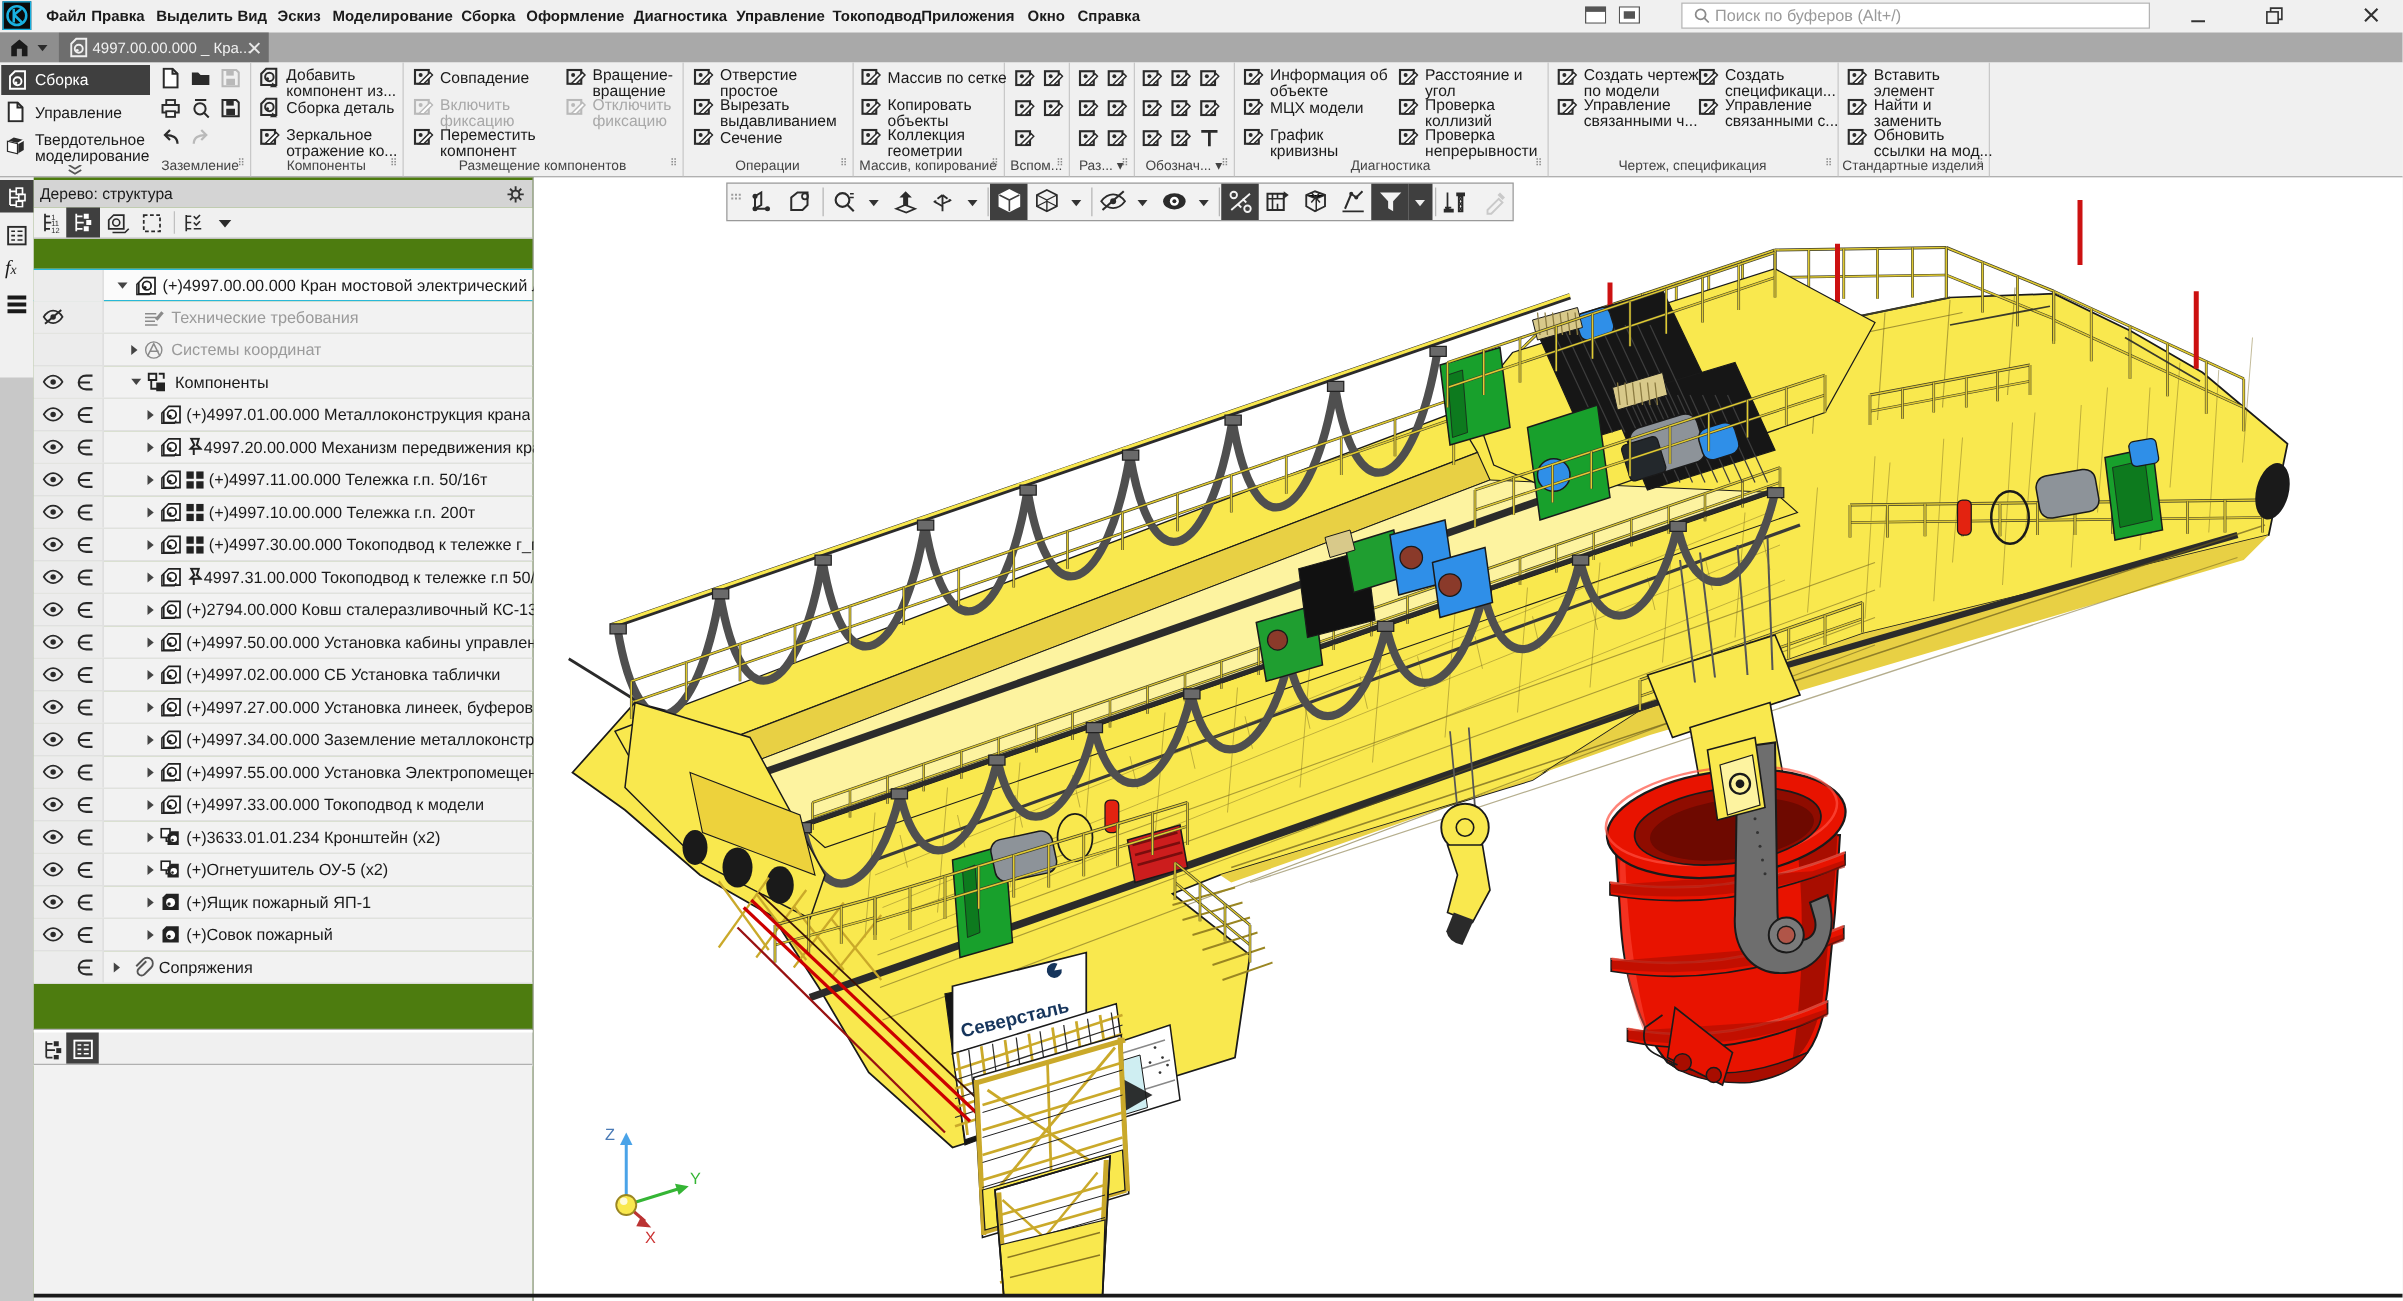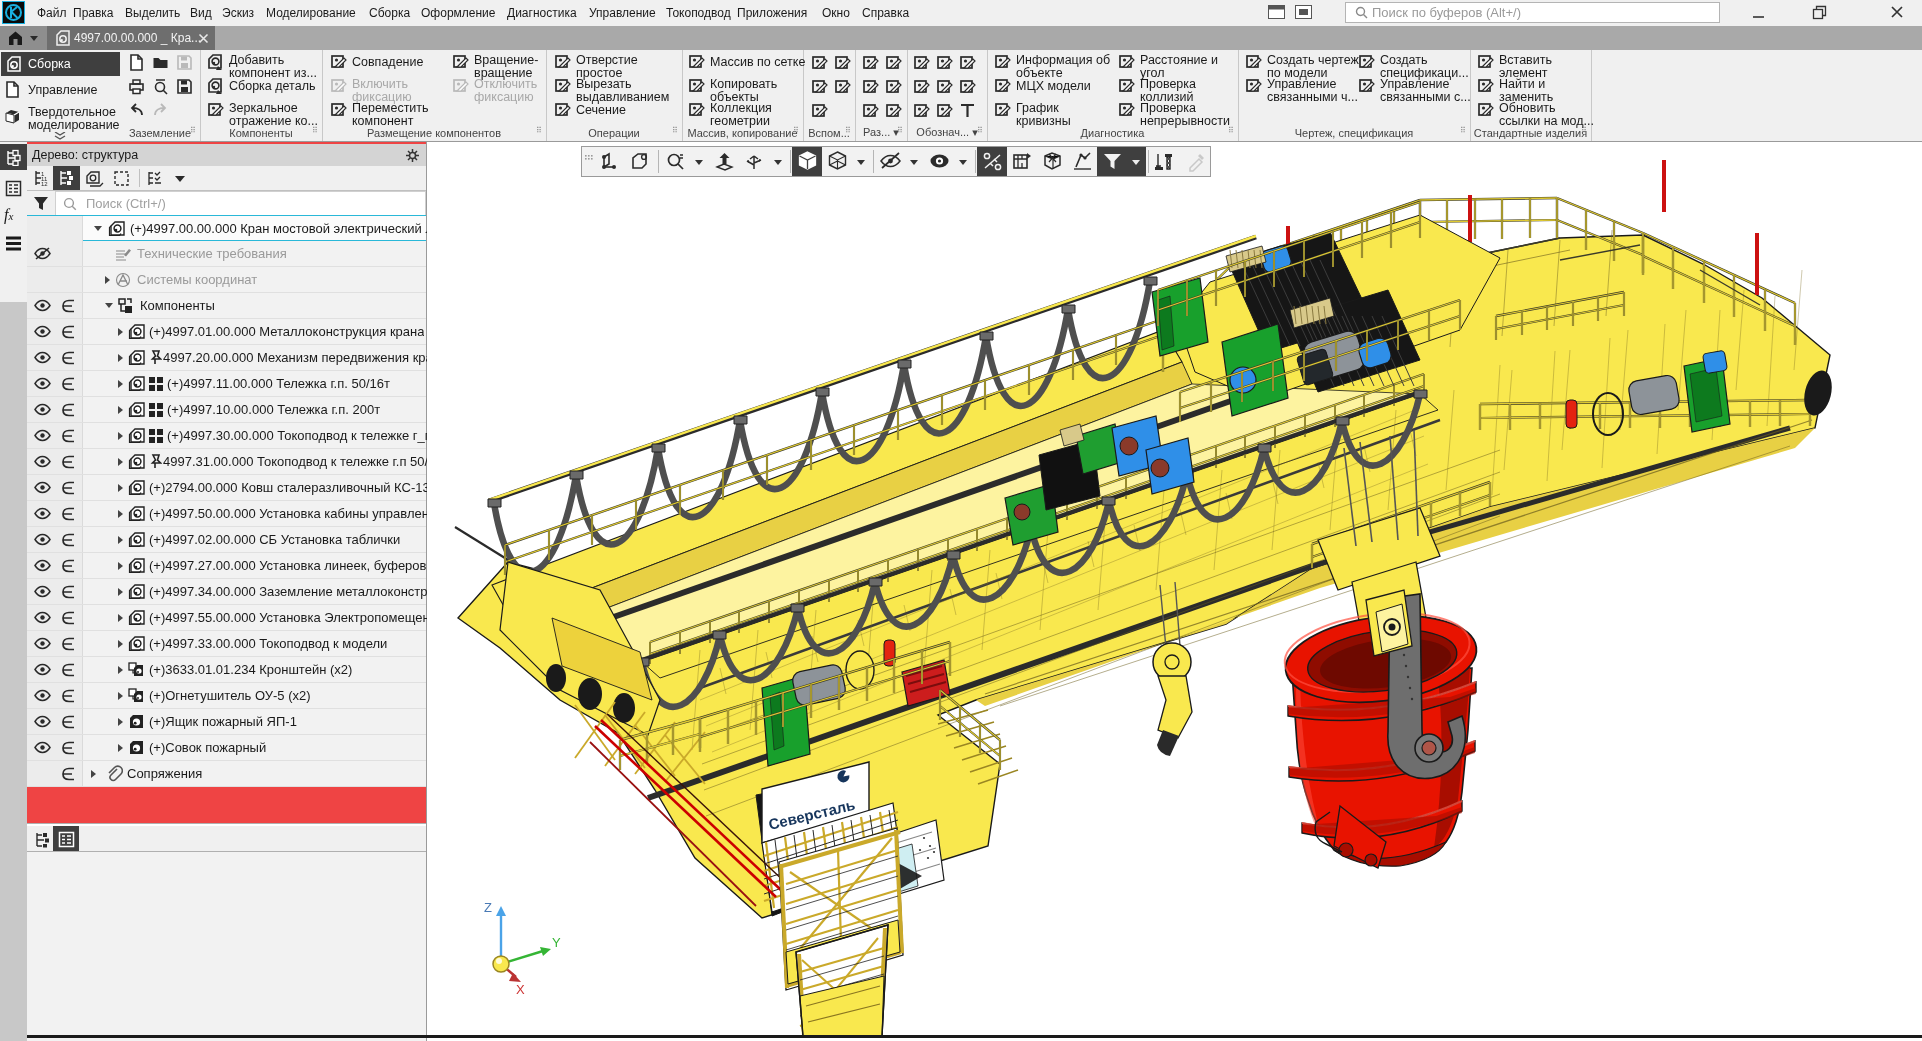--- a/index.html
+++ b/index.html
@@ -1,19 +1,19 @@
 <!DOCTYPE html>
 <html><head><meta charset="utf-8">
 <style>
 html,body{margin:0;padding:0;width:1922px;height:1041px;overflow:hidden;background:#f0f0f0;
  font-family:"Liberation Sans",sans-serif;-webkit-font-smoothing:antialiased;}
 .abs{position:absolute}
 
 #menubar{position:absolute;left:0;top:0;width:1922px;height:26px;background:#f0f0f0;font-size:12px;color:#1a1a1a;}
-#menubar .mi{position:absolute;top:6px;}
+#menubar .mi{position:absolute;top:6px;font-weight:bold;}
 #klogo{position:absolute;left:2px;top:1px;width:23px;height:23px;background:#0a0a0a;border:1px solid #19b0e0;box-sizing:border-box;}
 #klogo svg{display:block}
 #srch{position:absolute;left:1345px;top:2px;width:375px;height:21px;background:#fff;border:1px solid #b4b4b4;box-sizing:border-box;color:#9a9a9a;font-size:13px;line-height:19px;padding-left:26px;}
 
 #tabrow{position:absolute;left:0;top:26px;width:1922px;height:24px;background:#a9a9a9;}
 #tabhome{position:absolute;left:0;top:0;width:47px;height:24px;background:#8e8e8e;}
 #tabactive{position:absolute;left:47px;top:0;width:168px;height:24px;background:#6e6e6e;color:#f2f2f2;font-size:12px;line-height:24px;}
 
 #ribbon{position:absolute;left:0;top:50px;width:1922px;height:92px;background:#f0f0f0;border-bottom:1px solid #9a9a9a;box-sizing:border-box;}
 .rsec{position:absolute;top:0;height:91px;border-right:1px solid #c8c8c8;}
@@ -23,21 +23,21 @@
 .rbtn .t{position:absolute;left:22px;top:1px}
 .gray{color:#a8a8a8}
 .ric{position:absolute;left:0;top:0;width:17px;height:17px}
 #modeSel{position:absolute;left:1px;top:2px;width:119px;height:24px;background:#3f3f3f;color:#fff;font-size:12.5px;line-height:24px;}
 .modeBtn{position:absolute;left:1px;width:119px;font-size:12.5px;color:#1a1a1a;}
 
 #leftstrip{position:absolute;left:0;top:142px;width:27px;height:899px;background:#c8c8c8;}
 #leftstrip .top{position:absolute;left:0;top:0;width:27px;height:160px;background:#f0f0f0;}
 #lsSel{position:absolute;left:0;top:2px;width:27px;height:26px;background:#3f3f3f;}
 
-#treepanel{position:absolute;left:27px;top:142px;width:400px;height:899px;background:#ef4444;border-right:1px solid #9a9a9a;box-sizing:border-box;}
+#treepanel{position:absolute;left:27px;top:142px;width:400px;height:899px;background:#4d7c0f;border-right:1px solid #9a9a9a;box-sizing:border-box;}
 #treehdr{position:absolute;left:0;top:2px;width:399px;height:22px;background:#d4d4d4;font-size:12.5px;color:#1a1a1a;line-height:22px;}
 #treetools{position:absolute;left:0;top:24px;width:399px;height:25px;background:#f0f0f0;border-bottom:1px solid #c0c0c0;box-sizing:border-box;}
 #treesearch{position:absolute;left:0;top:49px;width:399px;height:26px;background:#f0f0f0;}
 #tsfield{position:absolute;left:28px;top:0;width:371px;height:26px;background:#fff;border:1px solid #d0d0d0;box-sizing:border-box;color:#a0a0a0;font-size:13px;line-height:24px;padding-left:30px}
 #treerows{position:absolute;left:0;top:73px;width:399px;}
 .trow{position:absolute;left:0;width:399px;height:26px;background:#f2f2f2;border-bottom:1px solid #e0e0e0;box-sizing:border-box;font-size:13px;color:#1a1a1a;}
 .trow .cols{position:absolute;left:0;top:0;width:55px;height:25px;background:#ececec;border-right:1px solid #dadada;}
 .trow .lbl{position:absolute;top:5px;white-space:nowrap;overflow:hidden}
 .trow.sel{background:#fbfbfb;border-top:1px solid #29b8d8;border-bottom:1px solid #29b8d8;}
 .grayt{color:#9a9a9a}
@@ -595,30 +595,20 @@
       <svg class="abs" style="left:86px;top:4px" width="18" height="17" viewBox="0 0 18 17">
         <rect x="2" y="2" width="13" height="13" fill="none" stroke="#2a2a2a" stroke-width="1.4" stroke-dasharray="3 2"></rect>
       </svg>
       <div class="abs" style="left:112px;top:3px;width:1px;height:18px;background:#c0c0c0"></div>
       <svg class="abs" style="left:120px;top:4px" width="18" height="17" viewBox="0 0 18 17">
         <path d="M2 2v13M2 3h4M2 8h4M2 13h4" stroke="#2a2a2a" stroke-width="1.3" fill="none"></path>
         <path d="M8 3l2 2 3-3M8 8l2 2 3-3M8 13h6" stroke="#2a2a2a" stroke-width="1.3" fill="none"></path>
       </svg>
       <div class="abs" style="left:148px;top:10px;border-top:6px solid #2a2a2a;border-left:5px solid transparent;border-right:5px solid transparent"></div>
     </div>
- <div id="treesearch">
-  <svg class="abs" style="left:5px;top:4px" width="18" height="18" viewBox="0 0 18 18">
-        <path d="M2 2h14L11 8.5V15l-4-2V8.5z" fill="#2a2a2a"></path>
-      </svg>
-  <div id="tsfield">Поиск (Ctrl+/)</div>
-  <svg class="abs" style="left:36px;top:6px" width="14" height="14" viewBox="0 0 14 14">
-        <circle cx="6" cy="6" r="4.4" fill="none" stroke="#9a9a9a" stroke-width="1.4"></circle>
-        <path d="M9.2 9.2l3.6 3.6" stroke="#9a9a9a" stroke-width="1.4"></path>
-      </svg>
- </div>
  <div id="treerows">
       <div class="trow sel" style="top:0px">
         <div class="cols"></div>
         <div class="arr d" style="left:67px"></div>
         <svg class="abs" style="left:80px;top:4px" width="19" height="18" viewBox="0 0 19 18">
           <path d="M4 6l4-4h9v13H4z" fill="#fff" stroke="#222" stroke-width="1.4"></path>
           <path d="M4 6l-1.5 1.5v8h10l1.5-2" fill="none" stroke="#222" stroke-width="1.2"></path>
           <circle cx="10.5" cy="8.5" r="3.4" fill="none" stroke="#222" stroke-width="1.5"></circle>
           <circle cx="9" cy="10" r="1.3" fill="#222"></circle>
         </svg>

